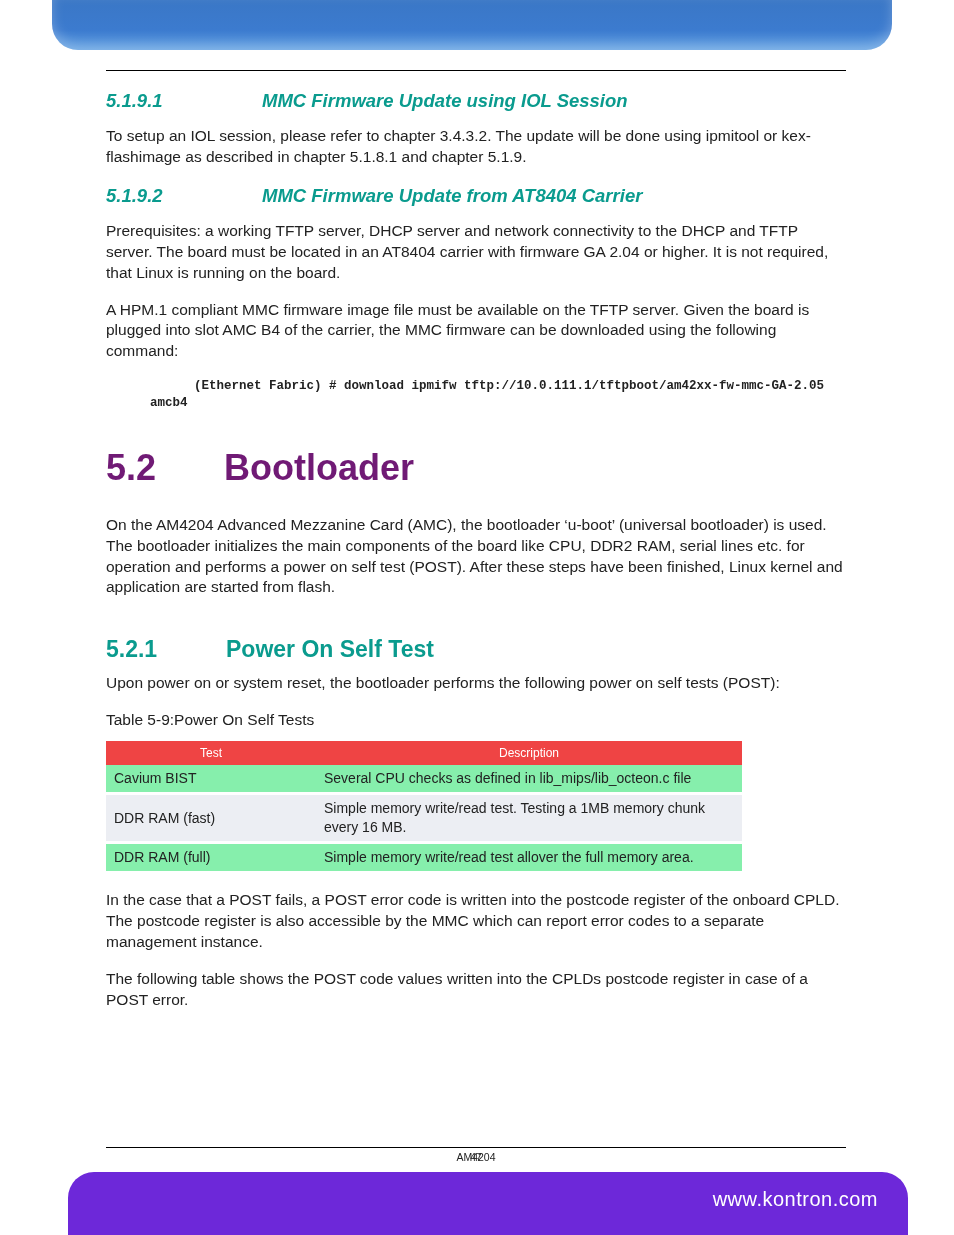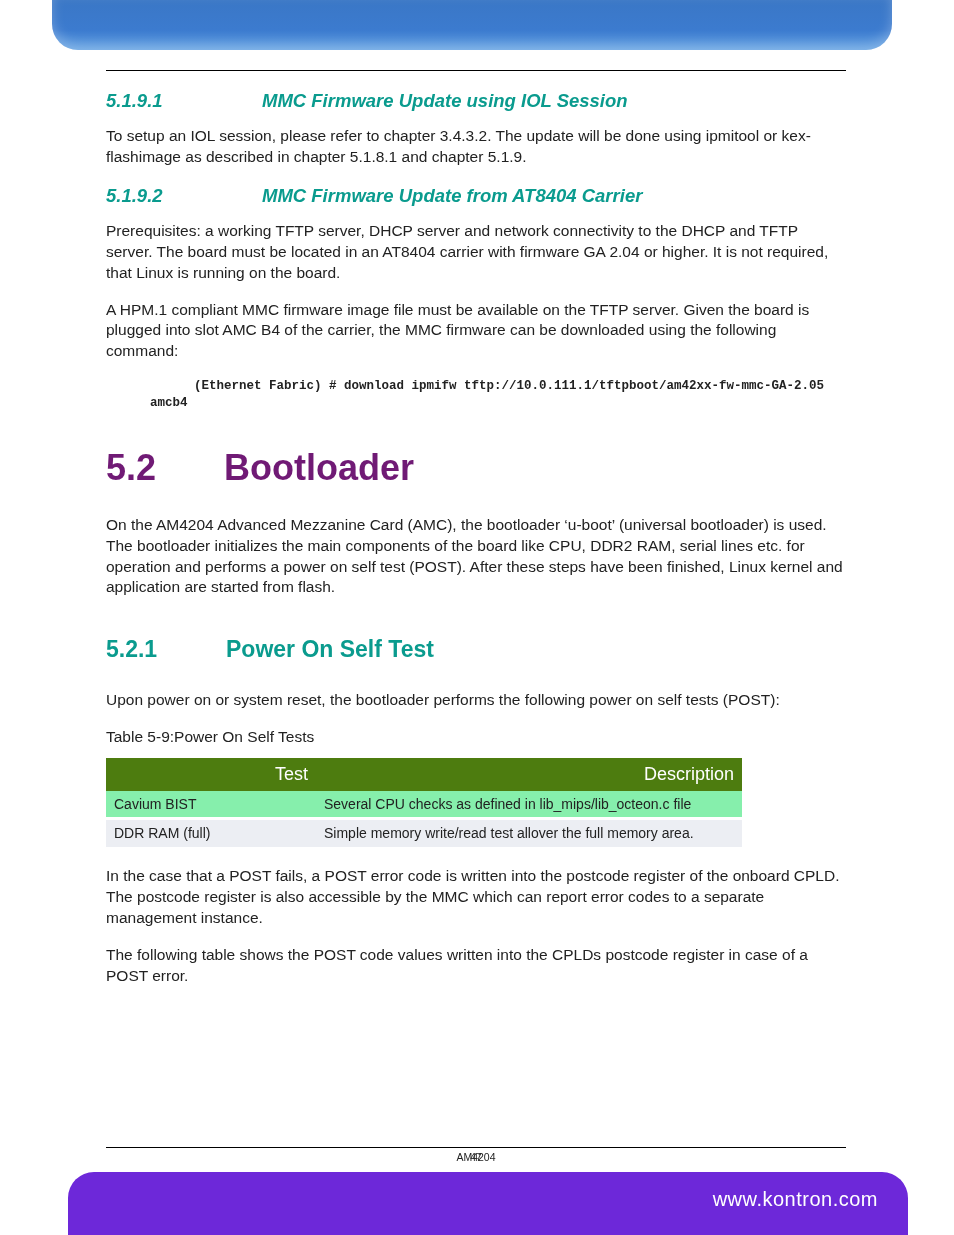--- a/index.html
+++ b/index.html
@@ -59,38 +59,38 @@
     margin-top: 32px;
     margin-bottom: 22px;
     display: flex;
   }
   .h1 .num { width: 118px; display: inline-block; }
   .h2 {
     color: #0a9b8e;
     font-weight: 700;
     font-size: 23px;
     margin-top: 36px;
-    margin-bottom: 25px;
+    margin-bottom: 8px;
     display: flex;
   }
   .h2 .num { width: 120px; display: inline-block; }
   .table-caption { margin-top: 10px; margin-bottom: 10px; }
   table.data {
     border-collapse: collapse;
     width: 636px;
     margin-bottom: 16px;
     font-size: 14px;
   }
   table.data th {
-    background: #4d7c0f;
+    background: #ef4444;
     color: #fff;
     font-weight: 400;
-    text-align: right;
+    text-align: center;
     padding: 4px 8px;
-    font-size: 18px;
+    font-size: 12px;
   }
   table.data td {
     background: #86efac;
     padding: 4px 8px;
     border-bottom: 3px solid #fff;
   }
   table.data tr:nth-child(even) td { background: #eceef3; }
   table.data th:first-child, table.data td:first-child { width: 210px; }
   .footer-line {
     position: absolute;
@@ -162,20 +162,24 @@
         <th>Test</th>
         <th>Description</th>
       </tr>
     </thead>
     <tbody>
       <tr>
         <td>Cavium BIST</td>
         <td>Several CPU checks as defined in lib_mips/lib_octeon.c file</td>
       </tr>
       <tr>
+        <td>DDR RAM (fast)</td>
+        <td>Simple memory write/read test. Testing a 1MB memory chunk every 16 MB.</td>
+      </tr>
+      <tr>
         <td>DDR RAM (full)</td>
         <td>Simple memory write/read test allover the full memory area.</td>
       </tr>
     </tbody>
   </table>
 
   <p class="p">In the case that a POST fails, a POST error code is written into the postcode register of the onboard CPLD. The postcode register is also accessible by the MMC which can report error codes to a separate management instance.</p>
   <p class="p">The following table shows the POST code values written into the CPLDs postcode register in case of a POST error.</p>
 </div>
 

